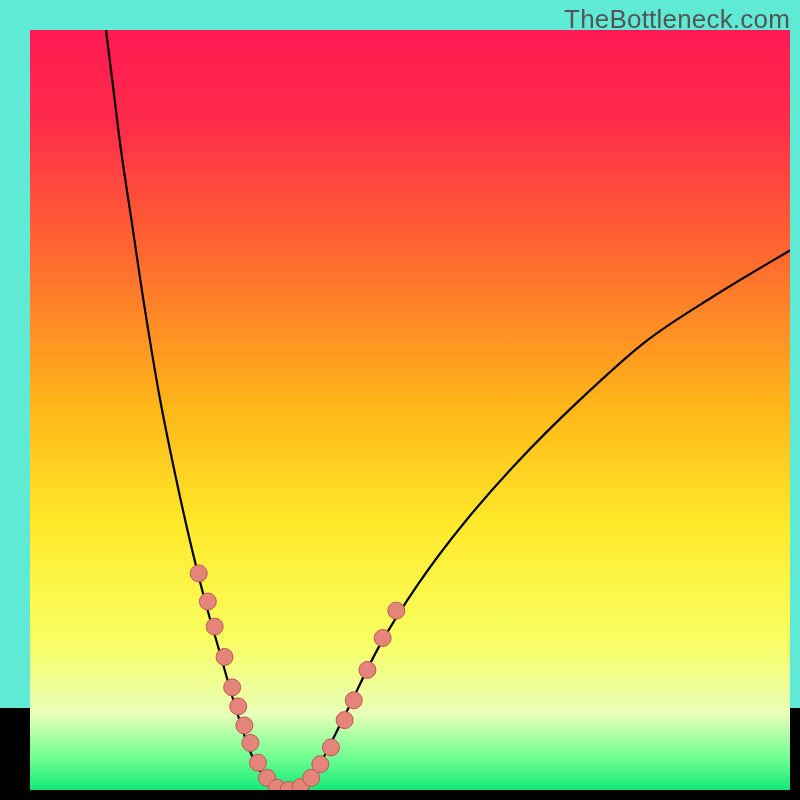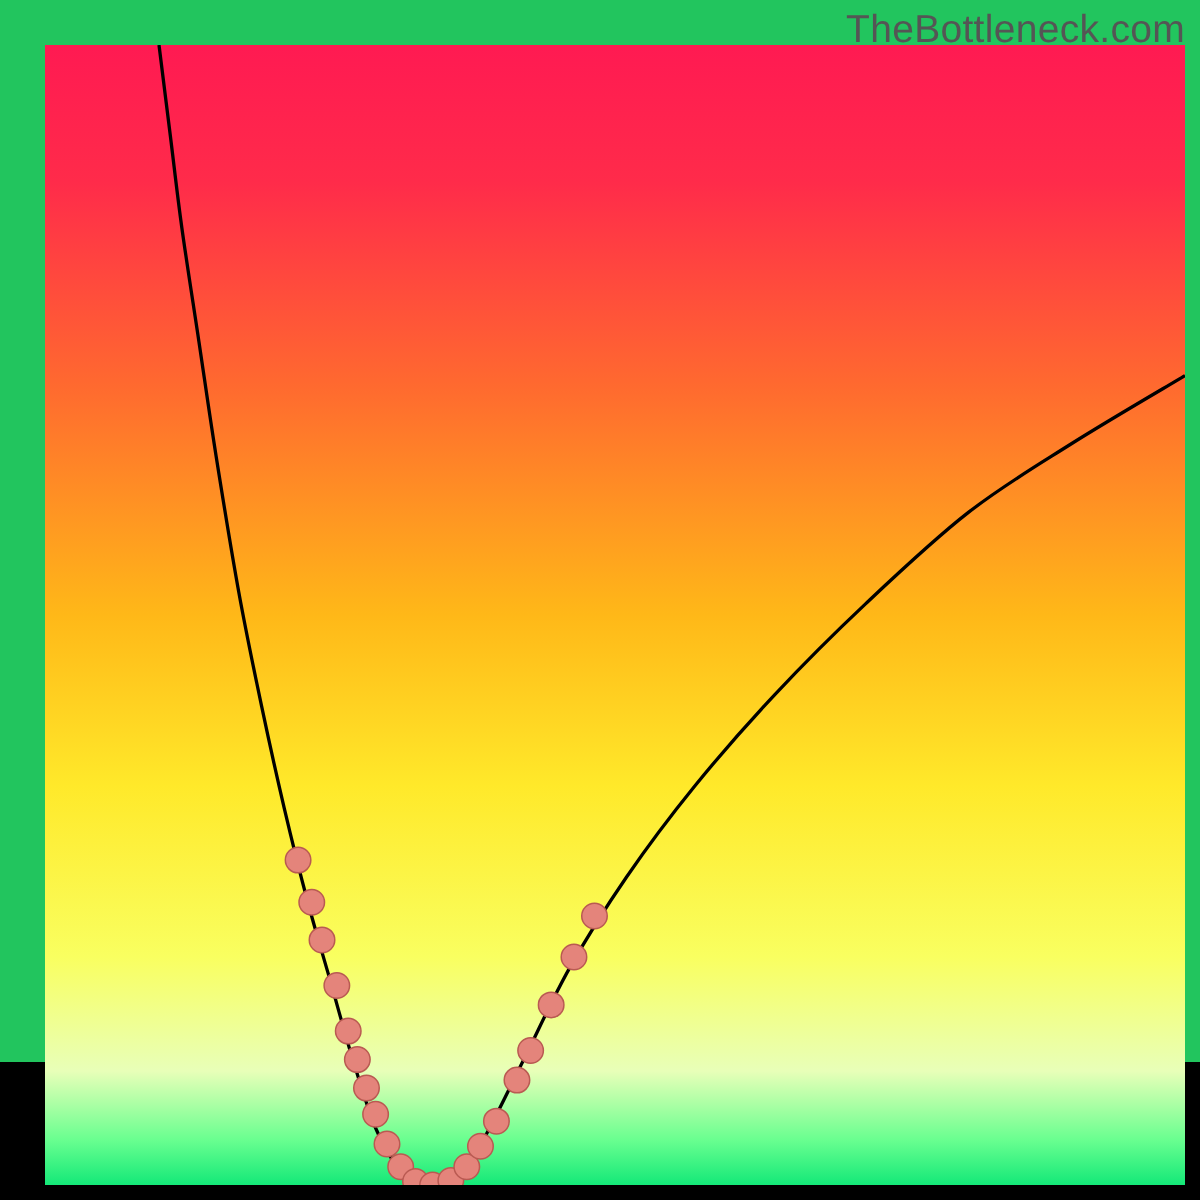--- a/index.html
+++ b/index.html
@@ -8,21 +8,21 @@
     width: 800px;
     height: 800px;
     background: #000000;
     overflow: hidden;
     font-family: Arial, Helvetica, sans-serif;
   }
   .frame {
     position: relative;
     width: 800px;
     height: 708px;
-    background: #22c55e;
+    background: #5eead4;
   }
   .attribution {
     position: absolute;
     top: 4px;
     right: 10px;
     color: #555555;
     font-size: 26px;
     font-weight: 500;
     letter-spacing: 0.2px;
     z-index: 10;

